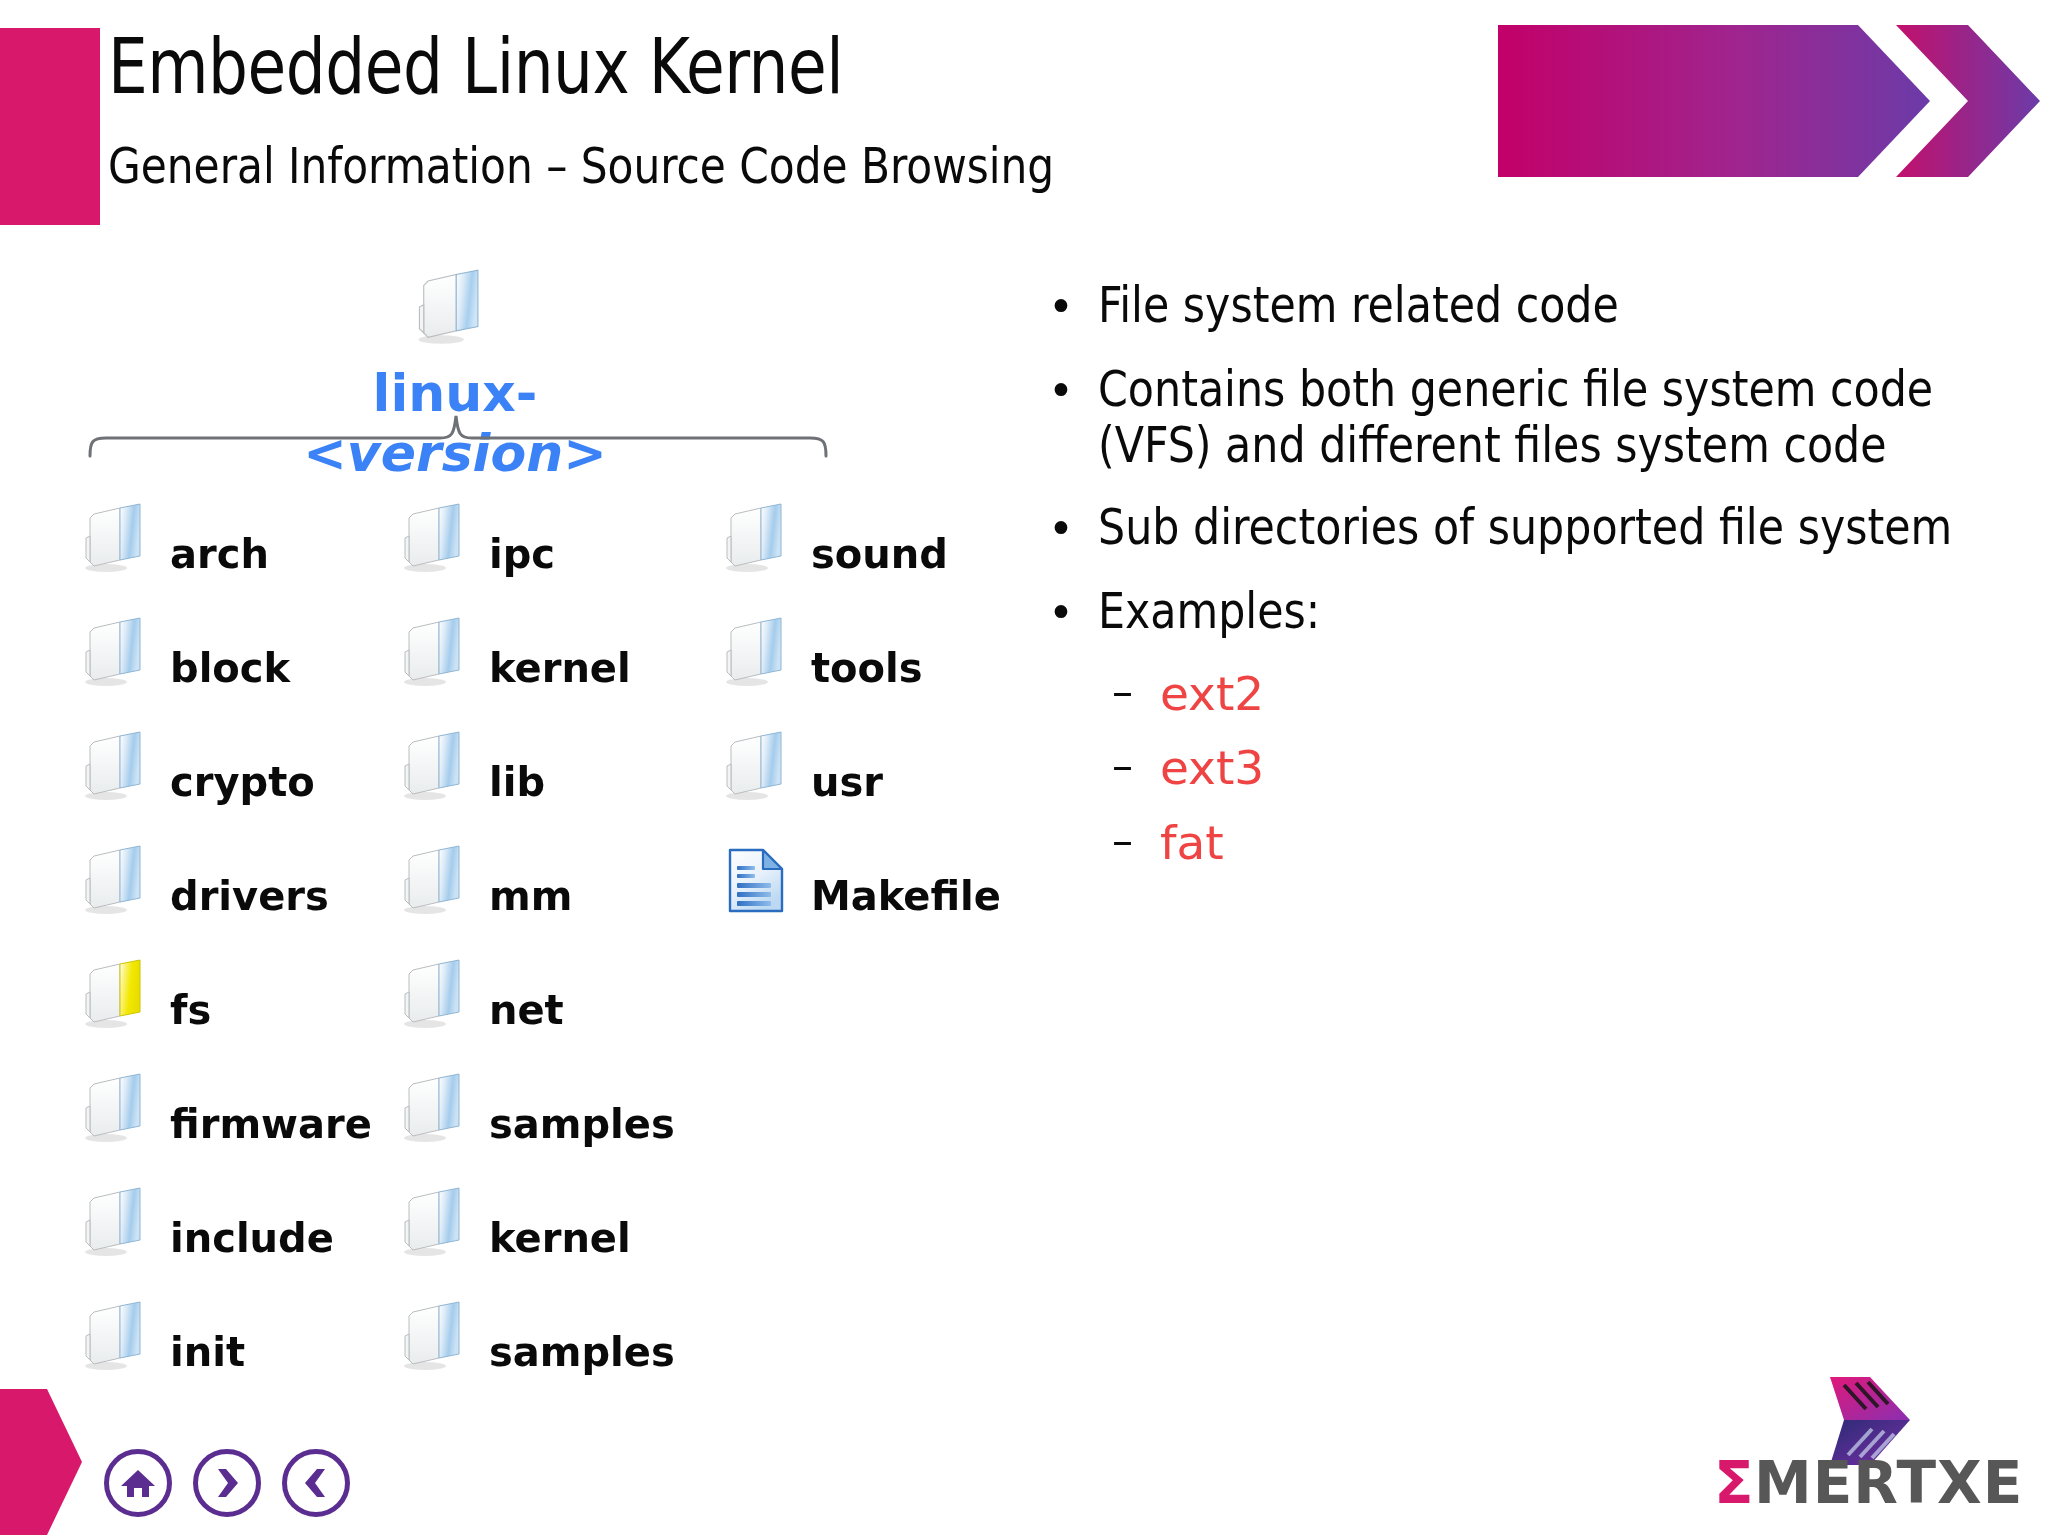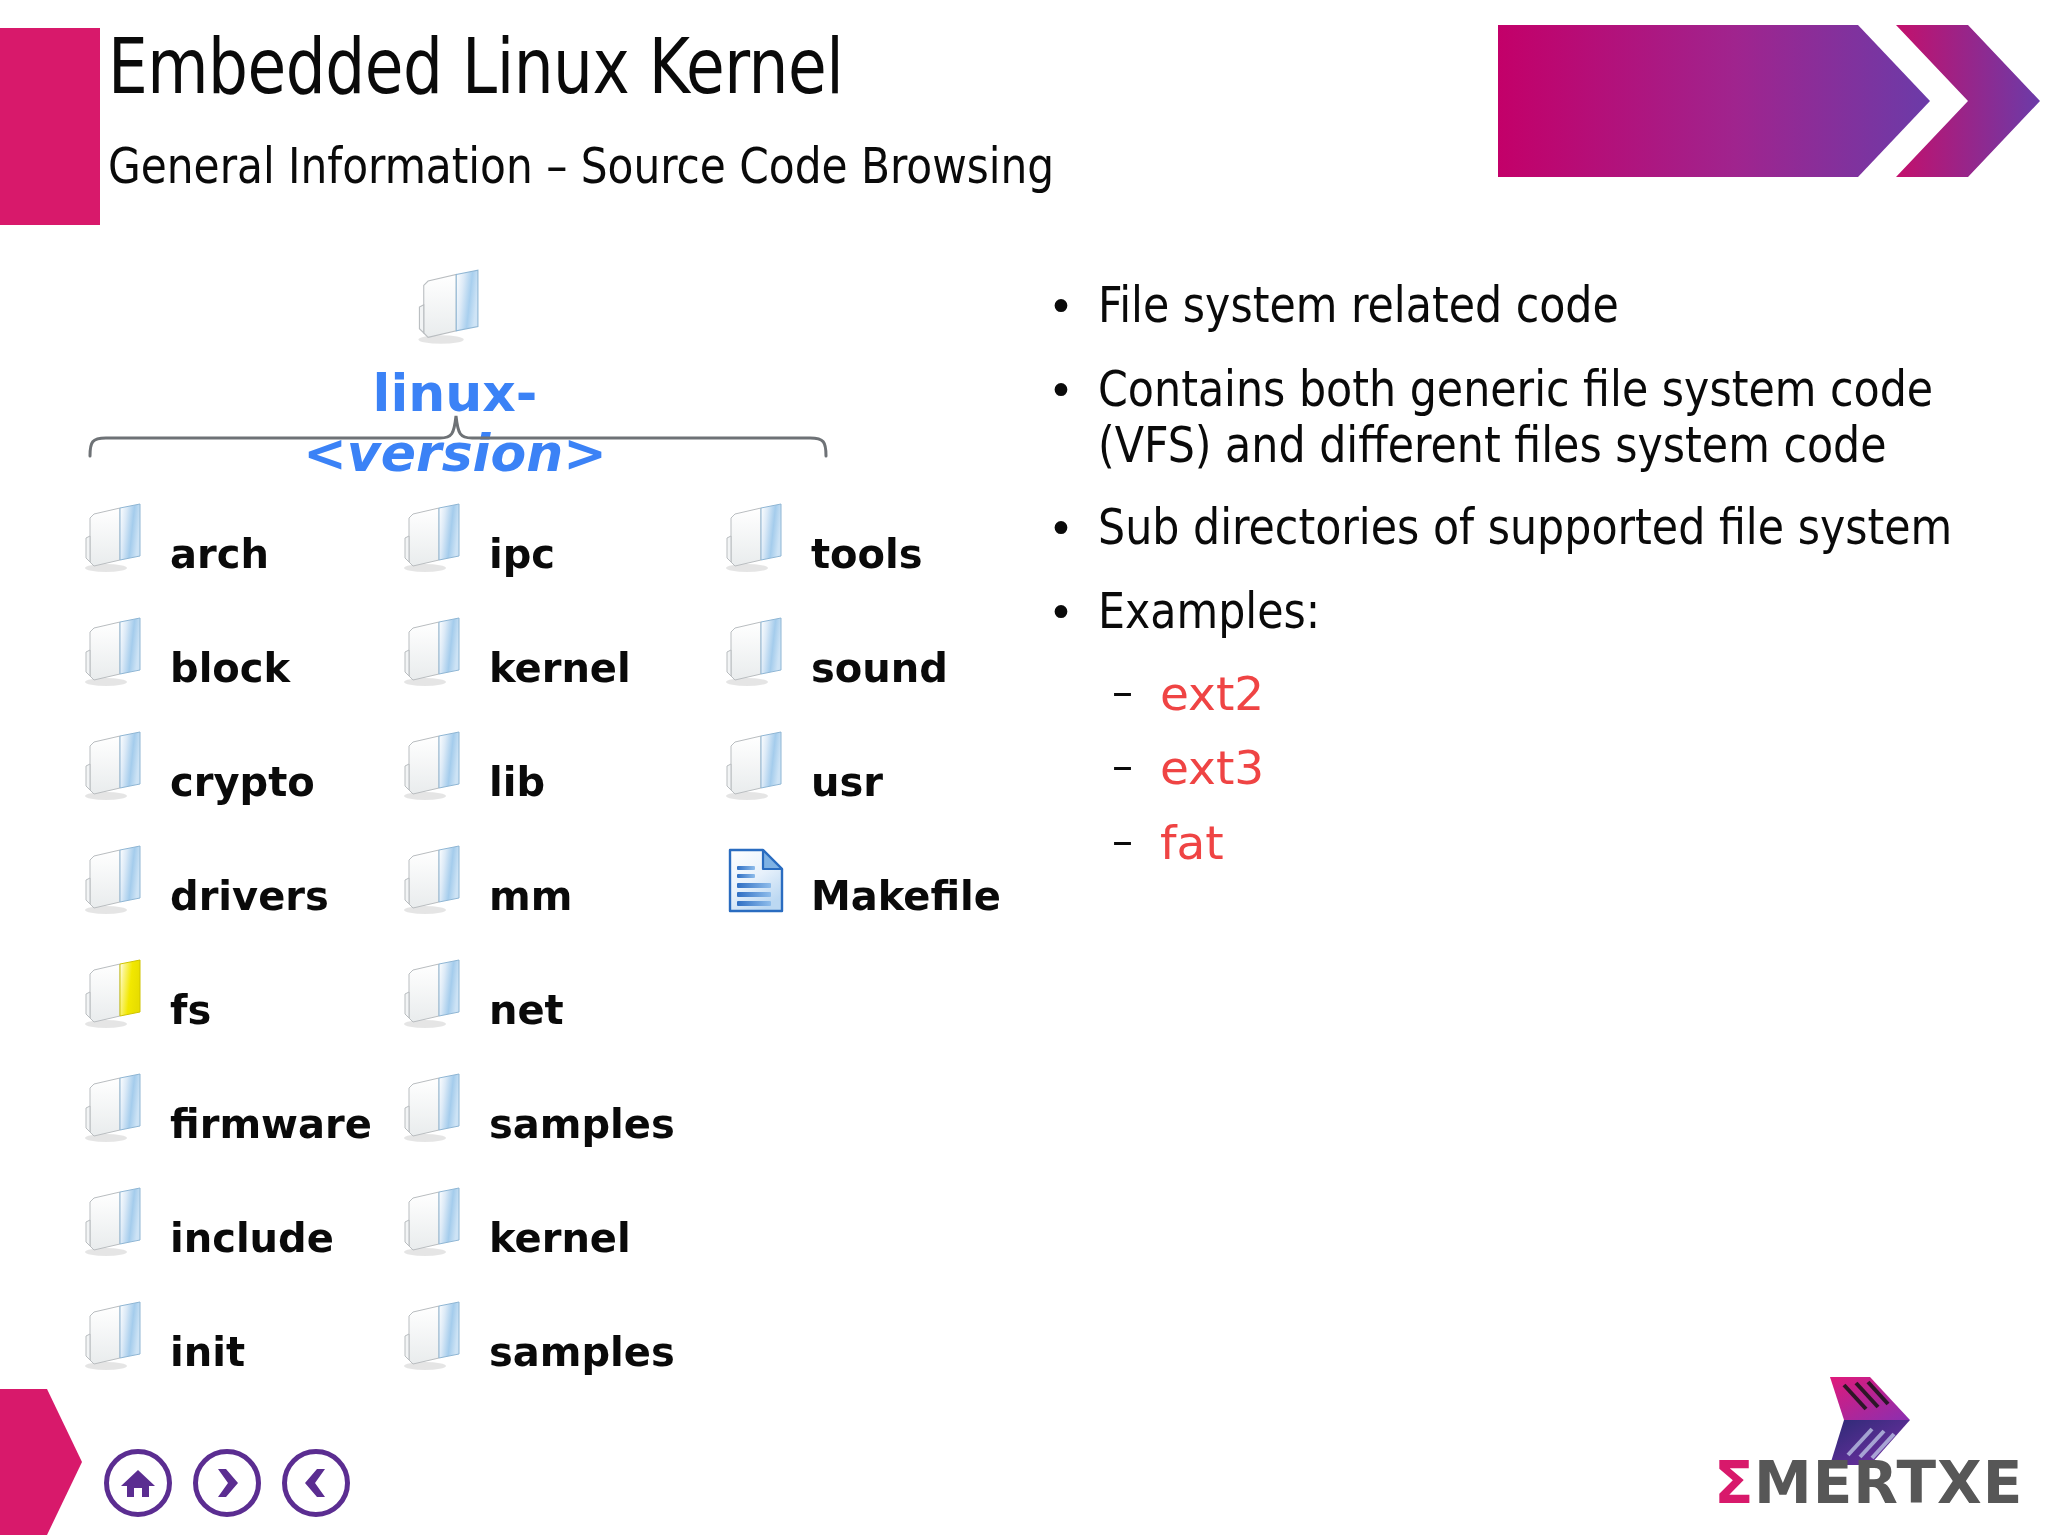--- a/index.html
+++ b/index.html
@@ -638,61 +638,61 @@
   </svg>
         </span>
         <span class="flabel">samples</span>
       </div>
     </div>
   <div class="fgrid-col c3">
       <div class="fitem">
         <span class="icon-wrap">
   <svg class="folder-svg" viewBox="0 0 66 72">
     <defs>
+    <linearGradient id="fbg16" x1="0" y1="0" x2="1" y2="0.3">
+      <stop offset="0%" stop-color="#ffffff"></stop>
+      <stop offset="32%" stop-color="#dceaf7"></stop>
+      <stop offset="68%" stop-color="#a4ccec"></stop>
+      <stop offset="100%" stop-color="#cde3f5"></stop>
+    </linearGradient>
+      <linearGradient id="fwg16" x1="0" y1="0" x2="0" y2="1">
+        <stop offset="0%" stop-color="#ffffff"></stop>
+        <stop offset="100%" stop-color="#e9eced"></stop>
+      </linearGradient>
+    </defs>
+    <ellipse cx="22" cy="66" rx="21" ry="4" fill="#000" opacity="0.10"></ellipse>
+    <path d="M6,16 L10,12 L36,6 L36,58 L10,64 L6,60 Z" fill="url(#fwg16)" stroke="#b9bdc0" stroke-width="1"></path>
+    <path d="M6,34 L2,36 L2,56 L6,60 Z" fill="#f2f4f5" stroke="#b9bdc0" stroke-width="1"></path>
+    <path d="M36,6 L56,2 L56,54 L36,58 Z" fill="url(#fbg16)" stroke="#8fb6d4" stroke-width="1"></path>
+  </svg>
+        </span>
+        <span class="flabel">sound</span>
+      </div>
+      <div class="fitem">
+        <span class="icon-wrap">
+  <svg class="folder-svg" viewBox="0 0 66 72">
+    <defs>
     <linearGradient id="fbg17" x1="0" y1="0" x2="1" y2="0.3">
       <stop offset="0%" stop-color="#ffffff"></stop>
       <stop offset="32%" stop-color="#dceaf7"></stop>
       <stop offset="68%" stop-color="#a4ccec"></stop>
       <stop offset="100%" stop-color="#cde3f5"></stop>
     </linearGradient>
       <linearGradient id="fwg17" x1="0" y1="0" x2="0" y2="1">
         <stop offset="0%" stop-color="#ffffff"></stop>
         <stop offset="100%" stop-color="#e9eced"></stop>
       </linearGradient>
     </defs>
     <ellipse cx="22" cy="66" rx="21" ry="4" fill="#000" opacity="0.10"></ellipse>
     <path d="M6,16 L10,12 L36,6 L36,58 L10,64 L6,60 Z" fill="url(#fwg17)" stroke="#b9bdc0" stroke-width="1"></path>
     <path d="M6,34 L2,36 L2,56 L6,60 Z" fill="#f2f4f5" stroke="#b9bdc0" stroke-width="1"></path>
     <path d="M36,6 L56,2 L56,54 L36,58 Z" fill="url(#fbg17)" stroke="#8fb6d4" stroke-width="1"></path>
   </svg>
         </span>
         <span class="flabel">tools</span>
-      </div>
-      <div class="fitem">
-        <span class="icon-wrap">
-  <svg class="folder-svg" viewBox="0 0 66 72">
-    <defs>
-    <linearGradient id="fbg16" x1="0" y1="0" x2="1" y2="0.3">
-      <stop offset="0%" stop-color="#ffffff"></stop>
-      <stop offset="32%" stop-color="#dceaf7"></stop>
-      <stop offset="68%" stop-color="#a4ccec"></stop>
-      <stop offset="100%" stop-color="#cde3f5"></stop>
-    </linearGradient>
-      <linearGradient id="fwg16" x1="0" y1="0" x2="0" y2="1">
-        <stop offset="0%" stop-color="#ffffff"></stop>
-        <stop offset="100%" stop-color="#e9eced"></stop>
-      </linearGradient>
-    </defs>
-    <ellipse cx="22" cy="66" rx="21" ry="4" fill="#000" opacity="0.10"></ellipse>
-    <path d="M6,16 L10,12 L36,6 L36,58 L10,64 L6,60 Z" fill="url(#fwg16)" stroke="#b9bdc0" stroke-width="1"></path>
-    <path d="M6,34 L2,36 L2,56 L6,60 Z" fill="#f2f4f5" stroke="#b9bdc0" stroke-width="1"></path>
-    <path d="M36,6 L56,2 L56,54 L36,58 Z" fill="url(#fbg16)" stroke="#8fb6d4" stroke-width="1"></path>
-  </svg>
-        </span>
-        <span class="flabel">sound</span>
       </div>
       <div class="fitem">
         <span class="icon-wrap">
   <svg class="folder-svg" viewBox="0 0 66 72">
     <defs>
     <linearGradient id="fbg18" x1="0" y1="0" x2="1" y2="0.3">
       <stop offset="0%" stop-color="#ffffff"></stop>
       <stop offset="32%" stop-color="#dceaf7"></stop>
       <stop offset="68%" stop-color="#a4ccec"></stop>
       <stop offset="100%" stop-color="#cde3f5"></stop>

